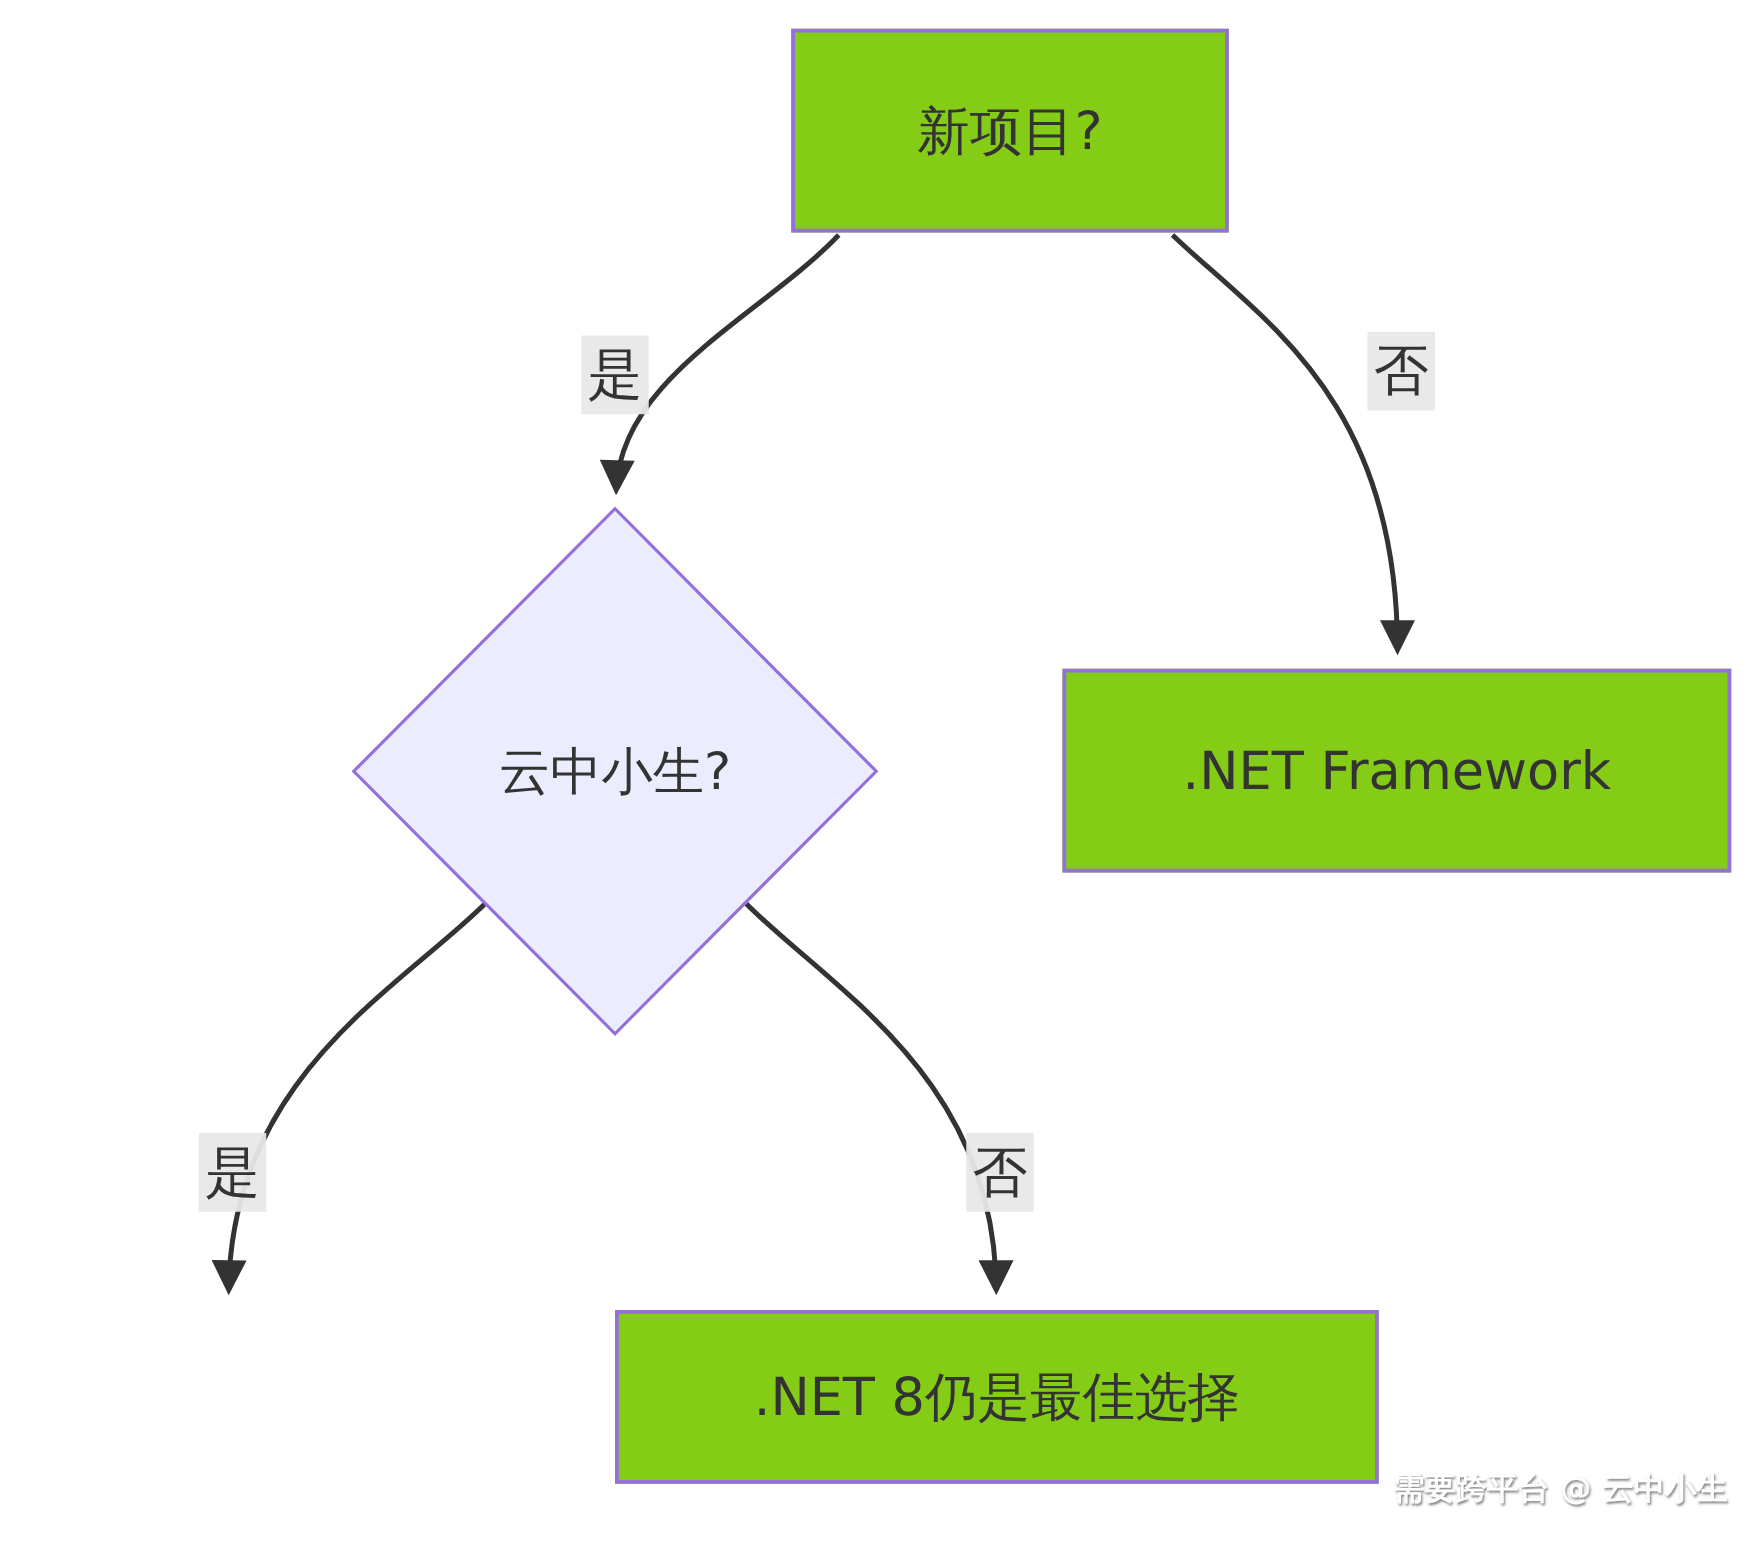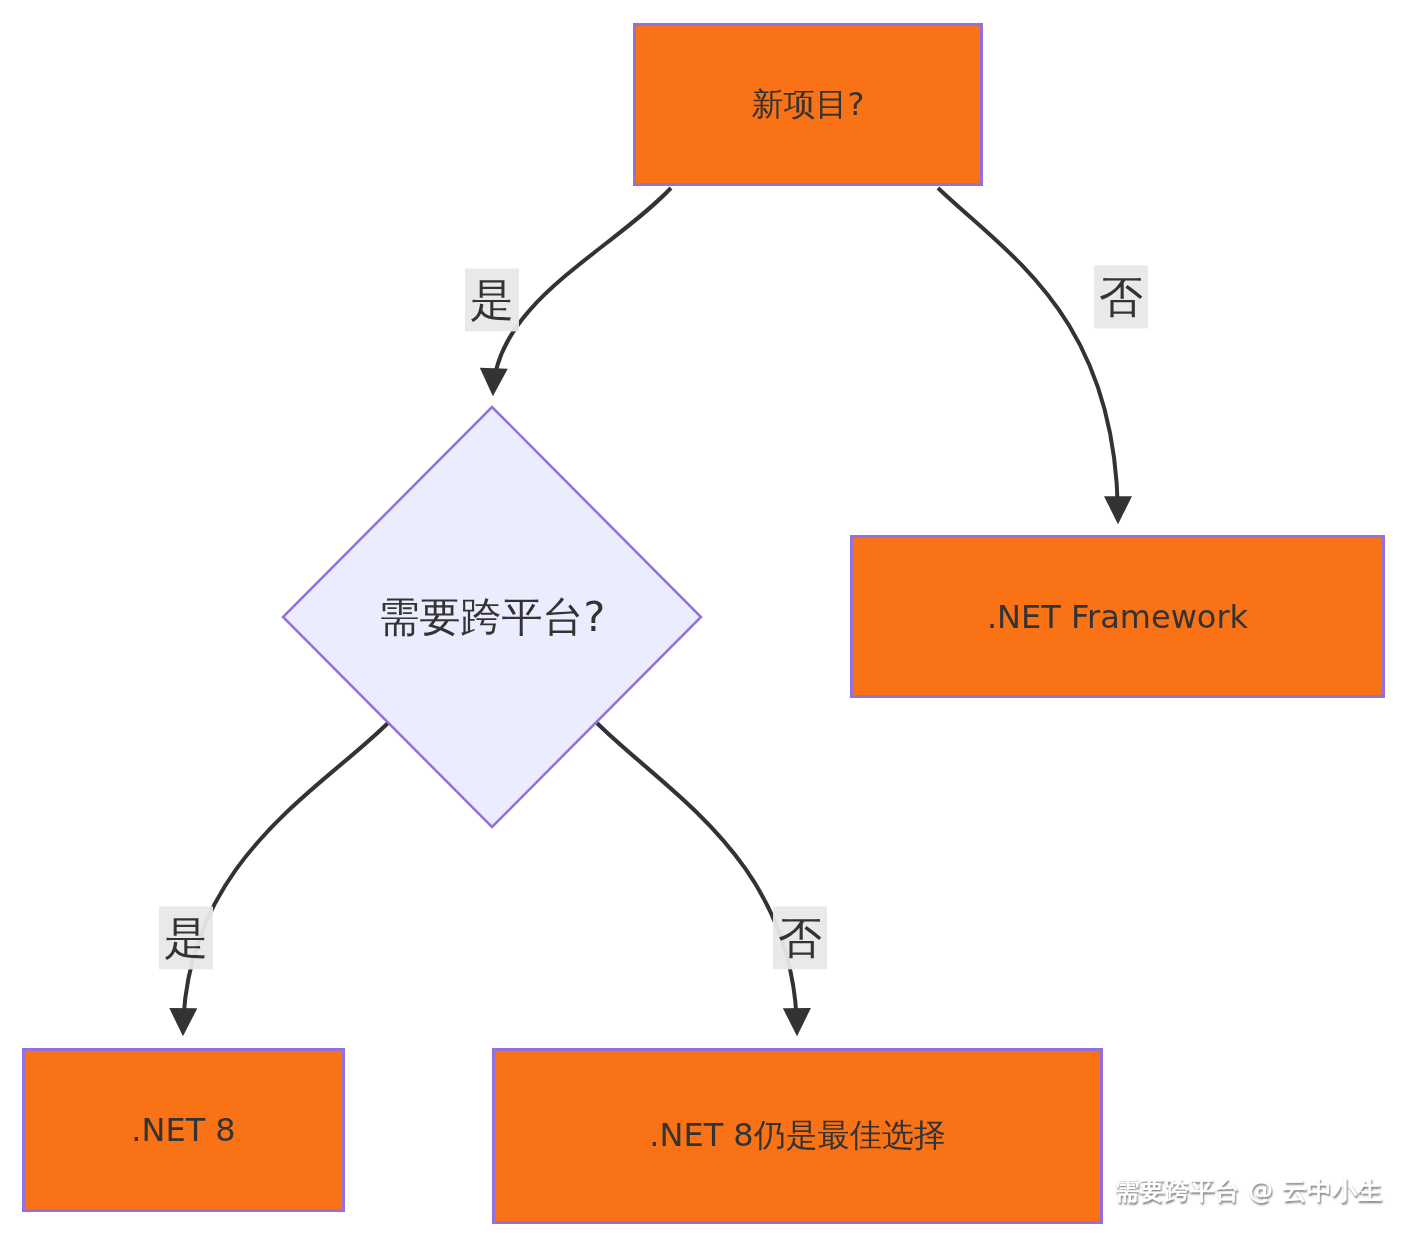--- a/index.html
+++ b/index.html
@@ -28,27 +28,27 @@
     stroke-width: 4;
   }
   .diamond-shape {
     fill: #ECECFF;
     stroke: #9370DB;
     stroke-width: 2.5;
   }
   .node-rect {
     position: absolute;
     box-sizing: border-box;
-    background: #f97316;
+    background: #84cc16;
     border: 3px solid #9370DB;
     display: flex;
     align-items: center;
     justify-content: center;
     color: #333333;
-    font-size: 32px;
+    font-size: 42px;
     white-space: nowrap;
   }
   .diamond-label {
     position: absolute;
     display: flex;
     align-items: center;
     justify-content: center;
     color: #333333;
     font-size: 41px;
     white-space: nowrap;
@@ -95,32 +95,29 @@
     <path class="edge-path" d="M 597 723 C 666 792, 796 862, 797 1032" marker-end="url(#arrowhead)"></path>
 
     <polygon class="diamond-shape" points="492,407 701,617 492,827 283,617"></polygon>
   </svg>
 
   <div class="node-rect" style="left:633px; top:23px; width:350px; height:163px;">
     <span>新项目?</span>
   </div>
 
   <div class="diamond-label" style="left:312px; top:577px; width:360px; height:80px;">
-    <span>需要跨平台?</span>
+    <span>云中小生?</span>
   </div>
 
   <div class="node-rect" style="left:850px; top:535px; width:535px; height:163px;text-align:center;">
     <span>.NET Framework</span>
   </div>
 
-  <div class="node-rect" style="left:22px; top:1048px; width:323px; height:164px;">
-    <span>.NET 8</span>
-  </div>
 
-  <div class="node-rect" style="left:492px; top:1048px; width:611px; height:176px;">
+  <div class="node-rect" style="left:492px; top:1048px; width:611px; height:139px;">
     <span>.NET 8仍是最佳选择</span>
   </div>
 
   <div class="edge-label" style="left:492px; top:300px;">是</div>
 
   <div class="edge-label" style="left:1121px; top:297px;">否</div>
 
   <div class="edge-label" style="left:186px; top:938px;">是</div>
 
   <div class="edge-label" style="left:800px; top:938px;">否</div>

